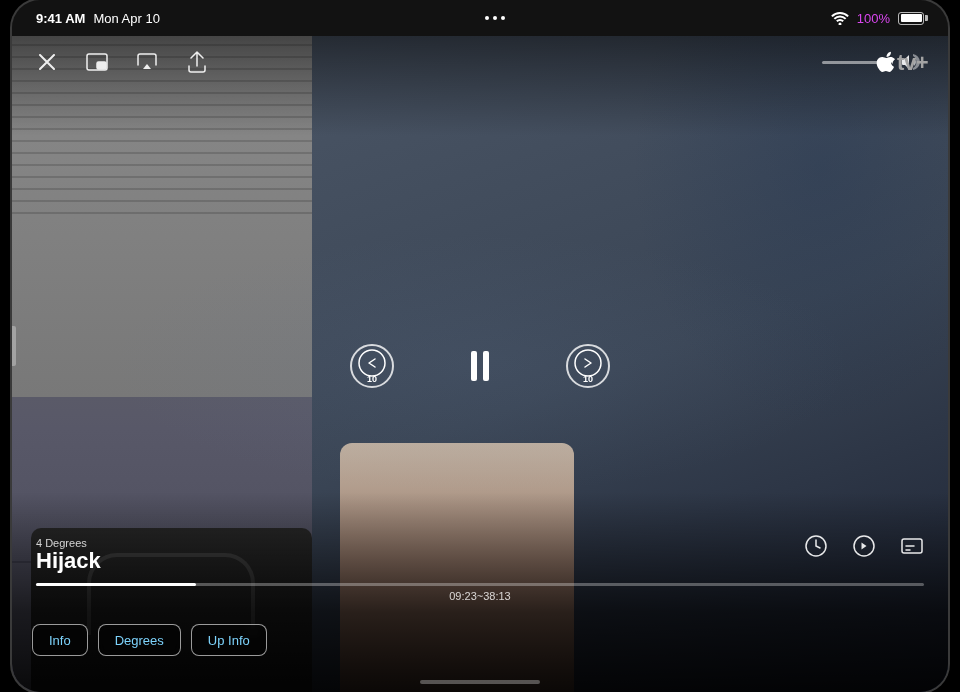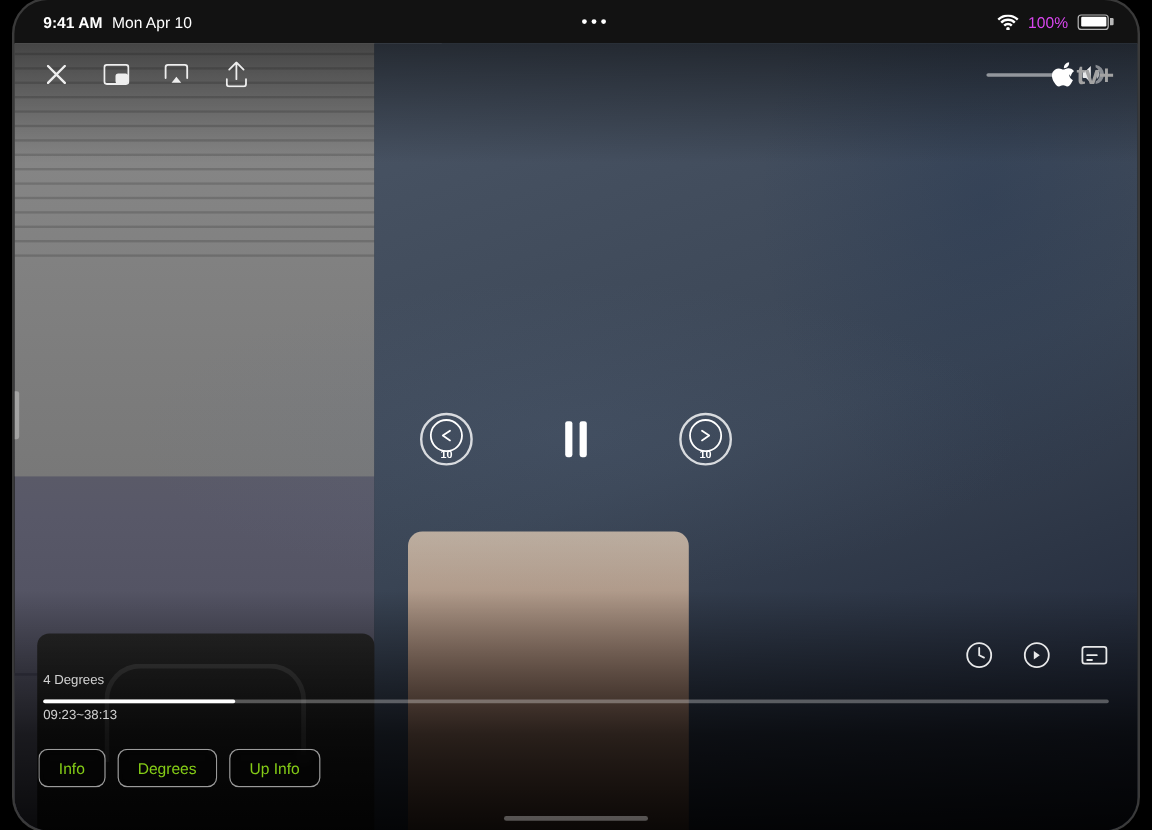--- a/index.html
+++ b/index.html
@@ -272,21 +272,21 @@
 
     .progress-fill {
       height: 100%;
       background: #fff;
       border-radius: 2px;
       width: 18%;
     }
 
     .progress-times {
       display: flex;
-      justify-content: flex-start;
+      justify-content: center;
       margin-top: 4px;
     }
 
     .time-current, .time-remaining {
       font-size: 11px;
       color: rgba(255,255,255,0.8);
     }
 
     
     .right-playback-controls {
@@ -318,21 +318,21 @@
       display: flex;
       gap: 10px;
       z-index: 50;
     }
 
     .pill-button {
       height: 32px;
       padding: 0 16px;
       border: 1.5px solid rgba(255,255,255,0.6);
       border-radius: 8px;
-      color: #84cc16;
+      color: #7dd3fc;
       font-size: 13px;
       font-weight: 500;
       background: rgba(0,0,0,0.3);
       cursor: pointer;
       display: flex;
       align-items: center;
       justify-content: center;
       backdrop-filter: blur(4px);
     }
 
@@ -587,20 +587,21 @@
       <svg width="24" height="24" viewBox="0 0 24 24" fill="none" stroke="white" stroke-width="1.5" stroke-linecap="round" stroke-linejoin="round">
         <rect x="2" y="5" width="20" height="14" rx="2"></rect>
         <path d="M6 12h8M6 16h4"></path>
       </svg>
     </div>
   </div>
 
   <div class="progress-area">
     <div class="show-info">
       <div class="show-subtitle">4 Degrees</div>
+      <div class="show-title">Hijack</div>
     </div>
     <div class="progress-bar-container">
       <div class="progress-track">
         <div class="progress-fill" style="width: 18%;"></div>
       </div>
     </div>
     <div class="progress-times">
       <span class="time-current">09:23</span>
       <span class="time-remaining">~38:13</span>
     </div>

